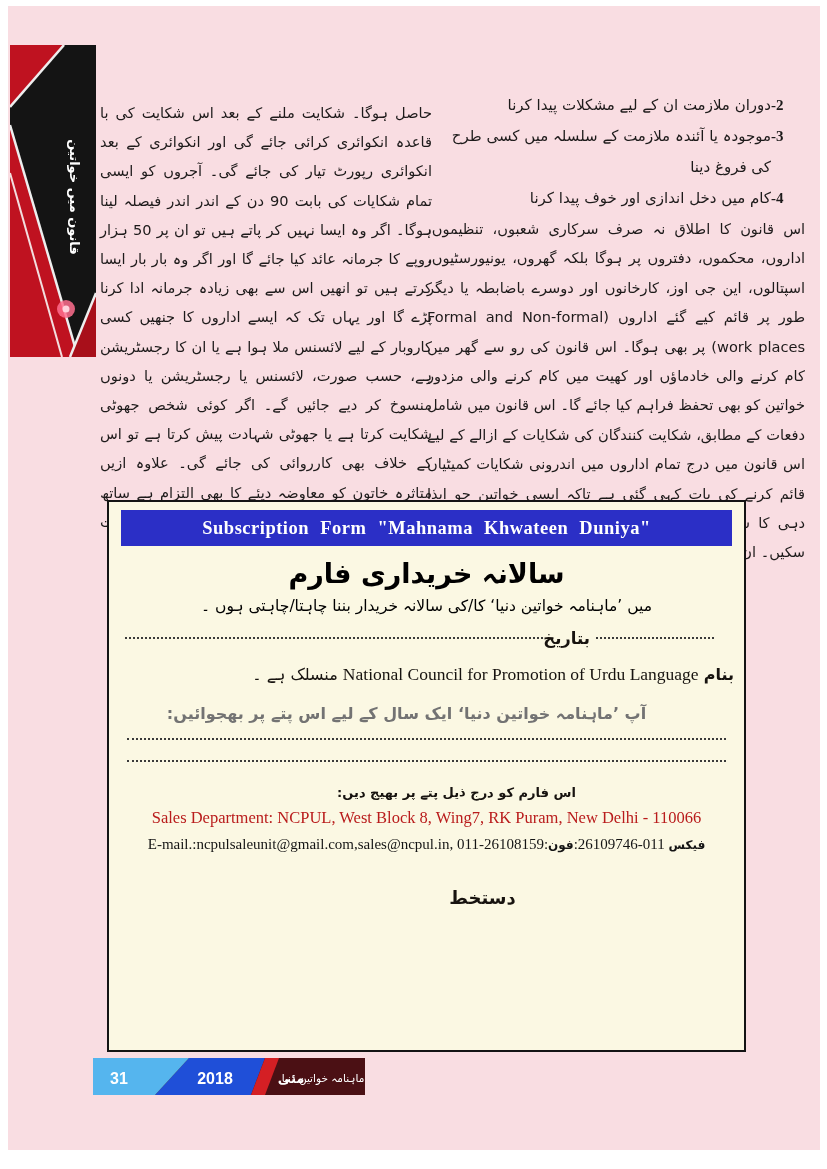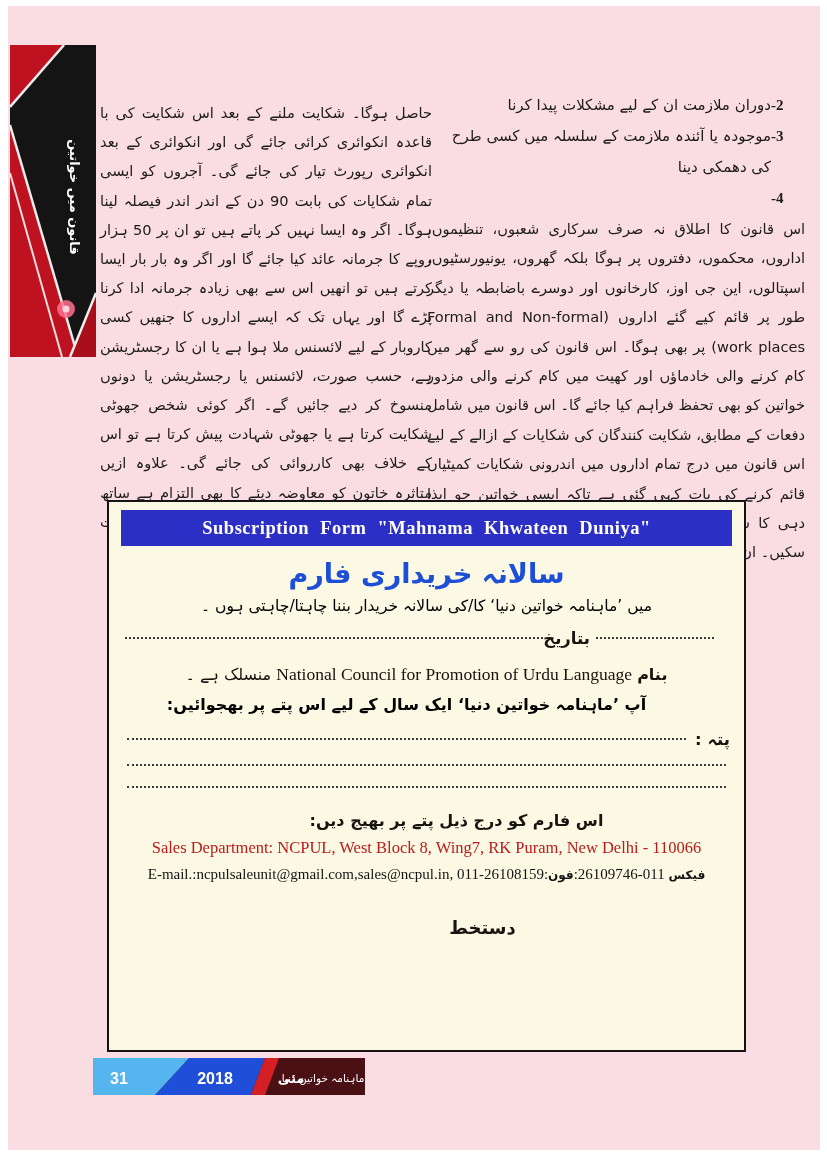--- a/index.html
+++ b/index.html
@@ -17,35 +17,35 @@
   .num-item { display:flex; direction:rtl; align-items:baseline; line-height:31px; font-size:15px; }
   .num-item .num { width:34px; flex:0 0 34px; font-family:"Liberation Serif",serif; font-size:15px; font-weight:bold; }
   .num-item .txt { padding-left:4px; }
   .para { font-size:14.6px; line-height:29.4px; text-align:justify; }
   .col-left .para { line-height:29.2px; }
   .citation { margin-top:4px; font-size:12px; line-height:20px; text-align:center; font-weight:bold; }
 
   
   .formbox { position:absolute; left:99px; top:494px; width:639px; height:552px; background:#fbf8e3; border:2.5px solid #141414; padding:6px 10px 0 10px; }
   .form-head { height:36px; margin:2px 2px 0 2px; background:#2b2fc6; color:#ffffff; display:flex; align-items:center; justify-content:center; font-family:"Liberation Serif",serif; font-weight:bold; font-size:18.5px; letter-spacing:.5px; word-spacing:6px; }
-  .form-title { margin-top:12px; text-align:center; direction:rtl; font-size:27px; font-weight:bold; color:#1d4ed8; }
+  .form-title { margin-top:12px; text-align:center; direction:rtl; font-size:27px; font-weight:bold; color:#000000; }
   .form-line1 { margin-top:8px; text-align:center; direction:rtl; font-size:15.5px; color:#000000; }
   .row { display:flex; direction:rtl; align-items:baseline; color:#17130f; }
   .dots { border-bottom:2.2px dotted #3a3a3a; transform:translateY(-5px); }
   .grow { flex:1 1 auto; }
   .form-line2 { margin-top:14px; padding:0 14px 0 6px; font-size:16.5px; }
   .form-line2 .d1 { flex:0 0 118px; margin:0 6px; }
   .form-line2 .lbl { font-weight:bold; }
-  .form-line3 { margin-top:16px; text-align:center; direction:rtl; font-size:16px; color:#17130f; }
+  .form-line3 { margin-top:16px; text-align:right; direction:rtl; font-size:16px; color:#17130f; }
   .form-line3 .en { font-family:"Liberation Serif",serif; font-size:17.5px; direction:ltr; unicode-bidi:embed; }
-  .form-line4 { margin-top:10px; text-align:center; direction:rtl; font-size:16px; font-weight:bold; color:#000000; padding-right:40px; }
+  .form-line4 { margin-top:19px; text-align:center; direction:rtl; font-size:16px; font-weight:bold; color:#737373; padding-right:40px; }
   .fieldrow { margin-top:16px; padding:0 4px 0 8px; font-size:16.5px; font-weight:bold; }
   .fieldrow .flabel { flex:0 0 44px; text-align:right; }
   .dotrow { margin-top:20px; padding:0 8px; }
-  .send-line { margin-top:18px; text-align:center; direction:rtl; font-size:16px; font-weight:bold; color:#17130f; padding-left:60px; }
+  .send-line { margin-top:18px; text-align:center; direction:rtl; font-size:13px; font-weight:bold; color:#17130f; padding-left:60px; }
   .addr-en { margin-top:8px; text-align:center; font-family:"Liberation Serif",serif; font-size:16.5px; color:#b91c1c; }
   .contact { margin-top:8px; text-align:center; font-family:"Liberation Serif",serif; font-size:15px; color:#141414; direction:ltr; }
   .contact .ur { font-family:"DejaVu Sans",sans-serif; font-size:12px; font-weight:bold; }
   .signature { margin-top:34px; padding-left:112px; direction:rtl; text-align:center; font-size:18px; font-weight:bold; color:#17130f; }
 
   
   .footerbar { position:absolute; left:85px; top:1052px; width:232px; height:37px; }
 </style>
 </head>
 <body>
@@ -69,24 +69,25 @@
       </svg>
     </div>
 
     <div class="col col-right">
       <div class="num-item">
         <span class="num" dir="ltr">-2</span>
         <span class="txt">دوران ملازمت ان کے لیے مشکلات پیدا کرنا</span>
       </div>
       <div class="num-item">
         <span class="num" dir="ltr">-3</span>
-        <span class="txt">موجودہ یا آئندہ ملازمت کے سلسلہ میں کسی طرح کی دھمکی دینا</span>
+        <span class="txt">موجودہ یا آئندہ ملازمت کے سلسلہ میں کسی طرح کی فروغ دینا</span>
       </div>
       <div class="num-item">
         <span class="num" dir="ltr">-4</span>
+        <span class="txt">کام میں دخل اندازی اور خوف پیدا کرنا</span>
       </div>
       <div class="para">اس قانون کا اطلاق نہ صرف سرکاری شعبوں، تنظیموں، اداروں، محکموں، دفتروں پر ہوگا بلکہ گھروں، یونیورسٹیوں، اسپتالوں، این جی اوز، کارخانوں اور دوسرے باضابطہ یا دیگر طور پر قائم کیے گئے اداروں (Formal and Non-formal work places) پر بھی ہوگا۔ اس قانون کی رو سے گھر میں کام کرنے والی خادماؤں اور کھیت میں کام کرنے والی مزدور خواتین کو بھی تحفظ فراہم کیا جائے گا۔ اس قانون میں شامل دفعات کے مطابق، شکایت کنندگان کی شکایات کے ازالے کے لیے اس قانون میں درج تمام اداروں میں اندرونی شکایات کمیٹیاں قائم کرنے کی بات کہی گئی ہے تاکہ ایسی خواتین جو ایذا دہی کا شکار ہوں ان کمیٹیوں میں اپنی شکایات درج کرا سکیں۔ ان کمیٹیوں کو عدالت کا درجہ</div>
     </div>
 
     <div class="col col-left">
       <div class="para">حاصل ہوگا۔ شکایت ملنے کے بعد اس شکایت کی با قاعدہ انکوائری کرائی جائے گی اور انکوائری کے بعد انکوائری رپورٹ تیار کی جائے گی۔ آجروں کو ایسی تمام شکایات کی بابت 90 دن کے اندر اندر فیصلہ لینا ہوگا۔ اگر وہ ایسا نہیں کر پاتے ہیں تو ان پر 50 ہزار روپے کا جرمانہ عائد کیا جائے گا اور اگر وہ بار بار ایسا کرتے ہیں تو انھیں اس سے بھی زیادہ جرمانہ ادا کرنا پڑے گا اور یہاں تک کہ ایسے اداروں کا جنھیں کسی کاروبار کے لیے لائسنس ملا ہوا ہے یا ان کا رجسٹریشن ہے، حسب صورت، لائسنس یا رجسٹریشن یا دونوں منسوخ کر دیے جائیں گے۔ اگر کوئی شخص جھوٹی شکایت کرتا ہے یا جھوٹی شہادت پیش کرتا ہے تو اس کے خلاف بھی کارروائی کی جائے گی۔ علاوہ ازیں متاثرہ خاتون کو معاوضہ دیئے کا بھی التزام ہے ساتھ ہی اس بات کی بھی ممانعت کی گئی ہے کہ شکایت اور جانچ کی کارروائی کی تشہیر نہیں کی جائے گی۔</div>
       <div class="citation">(’’خواتین سے متعلق جنسی ودیگر جرائم‘‘، قومی اردو کونسل برائے فروغ اردو زبان، نئی دہلی)</div>
     </div>
 
     <div class="formbox">
@@ -101,24 +102,20 @@
       </div>
 
       <div class="form-line3">
         <b>بنام</b>
         <span class="en">National Council for Promotion of Urdu Language</span>
         <span>منسلک ہے ۔</span>
       </div>
 
       <div class="form-line4">آپ ’ماہنامہ خواتین دنیا‘ ایک سال کے لیے اس پتے پر بھجوائیں:</div>
 
-      <div class="row fieldrow">
-        <span class="flabel">پتہ :</span>
-        <span class="dots grow"></span>
-      </div>
       <div class="row dotrow">
         <span class="dots grow"></span>
       </div>
       <div class="row dotrow">
         <span class="dots grow"></span>
       </div>
 
       <div class="send-line">اس فارم کو درج ذیل پتے پر بھیج دیں:</div>
       <div class="addr-en">Sales Department: NCPUL, West Block 8, Wing7, RK Puram, New Delhi - 110066</div>
 

